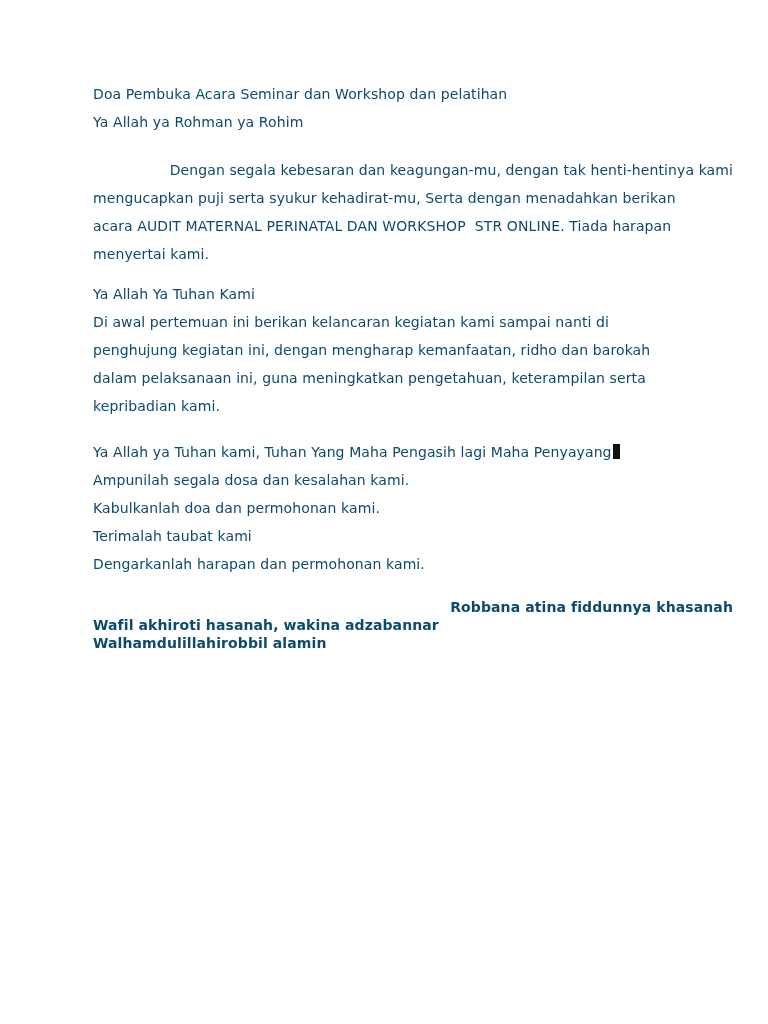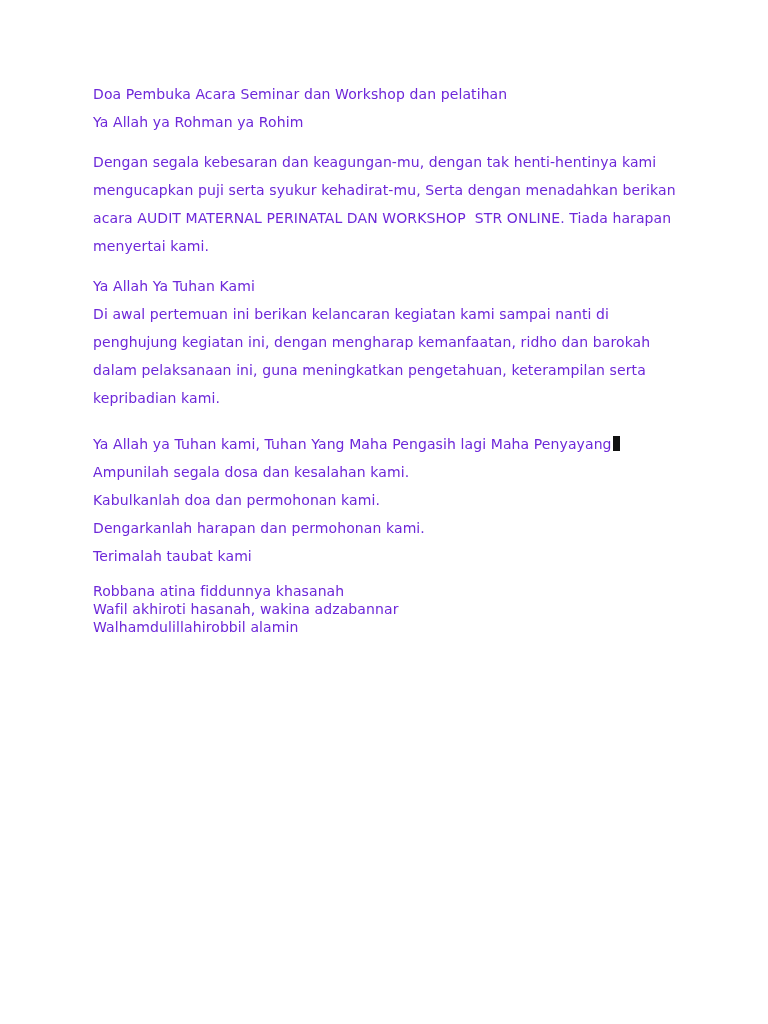--- a/index.html
+++ b/index.html
@@ -6,42 +6,42 @@
     margin: 0;
     padding: 0;
     background: #ffffff;
   }
   .page {
     position: relative;
     width: 768px;
     height: 1024px;
     background: #ffffff;
     font-family: "DejaVu Sans", "Liberation Sans", sans-serif;
-    color: #6d28d9;
+    color: #0c4a6e;
     overflow: hidden;
   }
   .content {
     position: absolute;
     left: 93px;
     top: 80px;
     width: 640px;
   }
   .line {
     font-size: 14px;
     line-height: 28px;
     white-space: pre;
     letter-spacing: 0.1px;
   }
   .line.bold {
-    font-weight: 400;
+    font-weight: 700;
     line-height: 18px;
   }
   .mt5  { margin-top: 12px; }
   .mt15 { margin-top: 18px; }
-  .mt20 { margin-top: 12px; }
+  .mt20 { margin-top: 20px; text-align: right; }
   .text-cursor {
     display: inline-block;
     width: 7px;
     height: 15px;
     background: #111111;
     vertical-align: -2px;
     margin-left: 1px;
   }
 </style>
 </head>
@@ -60,21 +60,21 @@
 
     <div class="line mt5">Ya Allah Ya Tuhan Kami</div>
     <div class="line">Di awal pertemuan ini berikan kelancaran kegiatan kami sampai nanti di</div>
     <div class="line">penghujung kegiatan ini, dengan mengharap kemanfaatan, ridho dan barokah</div>
     <div class="line">dalam pelaksanaan ini, guna meningkatkan pengetahuan, keterampilan serta</div>
     <div class="line">kepribadian kami.</div>
 
     <div class="line mt15"><span>Ya Allah ya Tuhan kami, Tuhan Yang Maha Pengasih lagi Maha Penyayang</span><span class="text-cursor"></span></div>
     <div class="line">Ampunilah segala dosa dan kesalahan kami.</div>
     <div class="line">Kabulkanlah doa dan permohonan kami.</div>
+    <div class="line">Terimalah taubat kami</div>
     <div class="line">Dengarkanlah harapan dan permohonan kami.</div>
-    <div class="line">Terimalah taubat kami</div>
 
     <div class="line bold mt20">Robbana atina fiddunnya khasanah</div>
     <div class="line bold">Wafil akhiroti hasanah, wakina adzabannar</div>
     <div class="line bold">Walhamdulillahirobbil alamin</div>
 
   </div>
 </div>
 
 </body></html>

